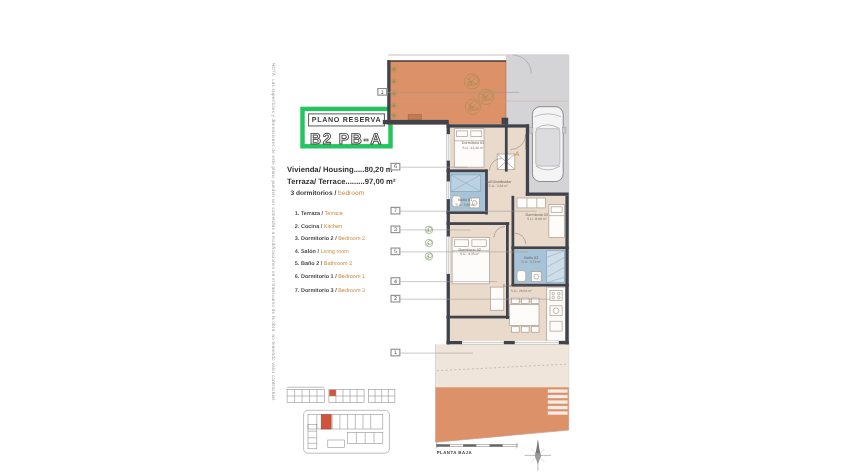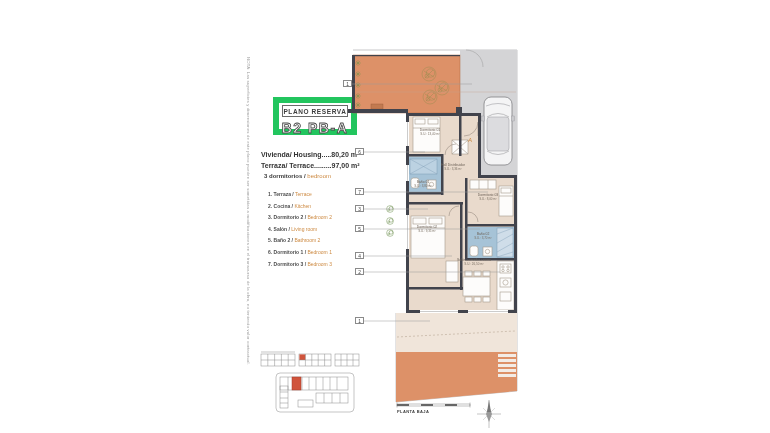--- a/index.html
+++ b/index.html
@@ -2,21 +2,21 @@
 <html><head>
 <meta charset="utf-8">
 <style>
   html,body{margin:0;padding:0;background:#fff;}
   .sheet{position:relative;width:770px;height:433px;background:#ffffff;overflow:hidden;
          font-family:"Liberation Sans",sans-serif;color:#3a3a3a;}
   
   .note{position:absolute;left:251px;top:57px;width:330px;font-size:4.2px;color:#9b9b9b;
         letter-spacing:.2px;transform:rotate(90deg);transform-origin:0 0;white-space:nowrap;}
   
-  .titlebox{position:absolute;left:273px;top:97px;width:84px;height:38px;border:6px solid #22c55e;
+  .titlebox{position:absolute;left:273px;top:97px;width:84px;height:38px;border:4px solid #22c55e;
             background:#fff;box-sizing:border-box;text-align:center;}
   .titlebox .label{margin:2px 3px 0 3px;border:0.5px solid #6a6a6a;font-size:6.5px;font-weight:bold;
                    letter-spacing:.6px;padding:1.5px 0;color:#3c3c3c;}
   .titlebox .code{margin-top:3px;font-size:14px;font-weight:800;letter-spacing:1.5px;color:#f6f6f6;
                   -webkit-text-stroke:0.8px #4a4a4a;text-shadow:0 0 0.6px #4a4a4a;}
   
   .areas{position:absolute;left:261px;top:149px;font-size:7px;font-weight:bold;line-height:11px;color:#333;}
   .bedrooms{position:absolute;left:264px;top:173px;font-size:6px;font-weight:bold;color:#3a3a3a;}
   .orange{color:#cd8a42;font-weight:normal;}
   

